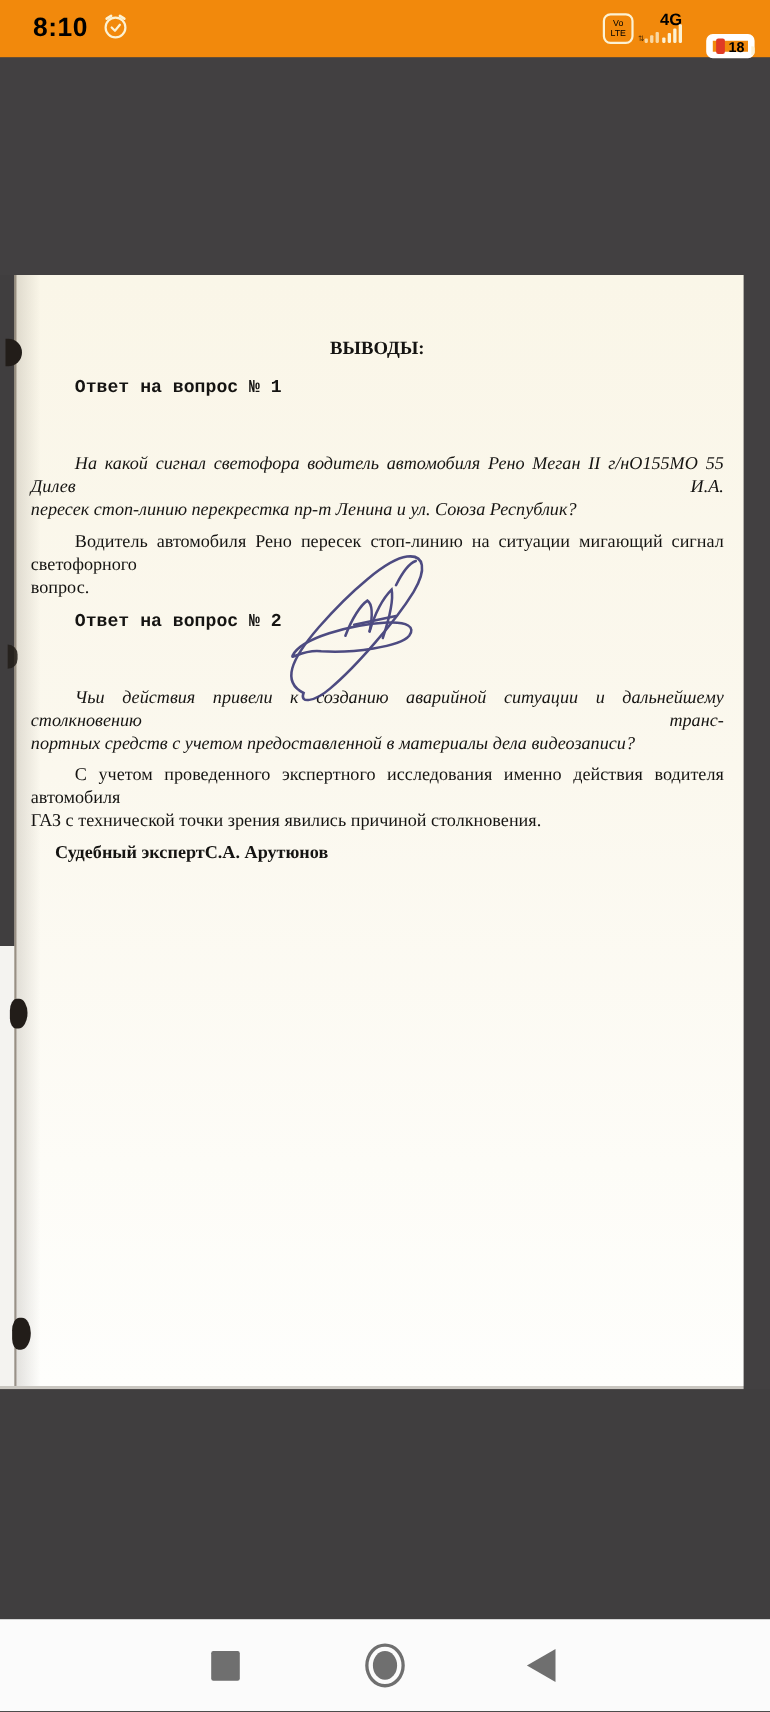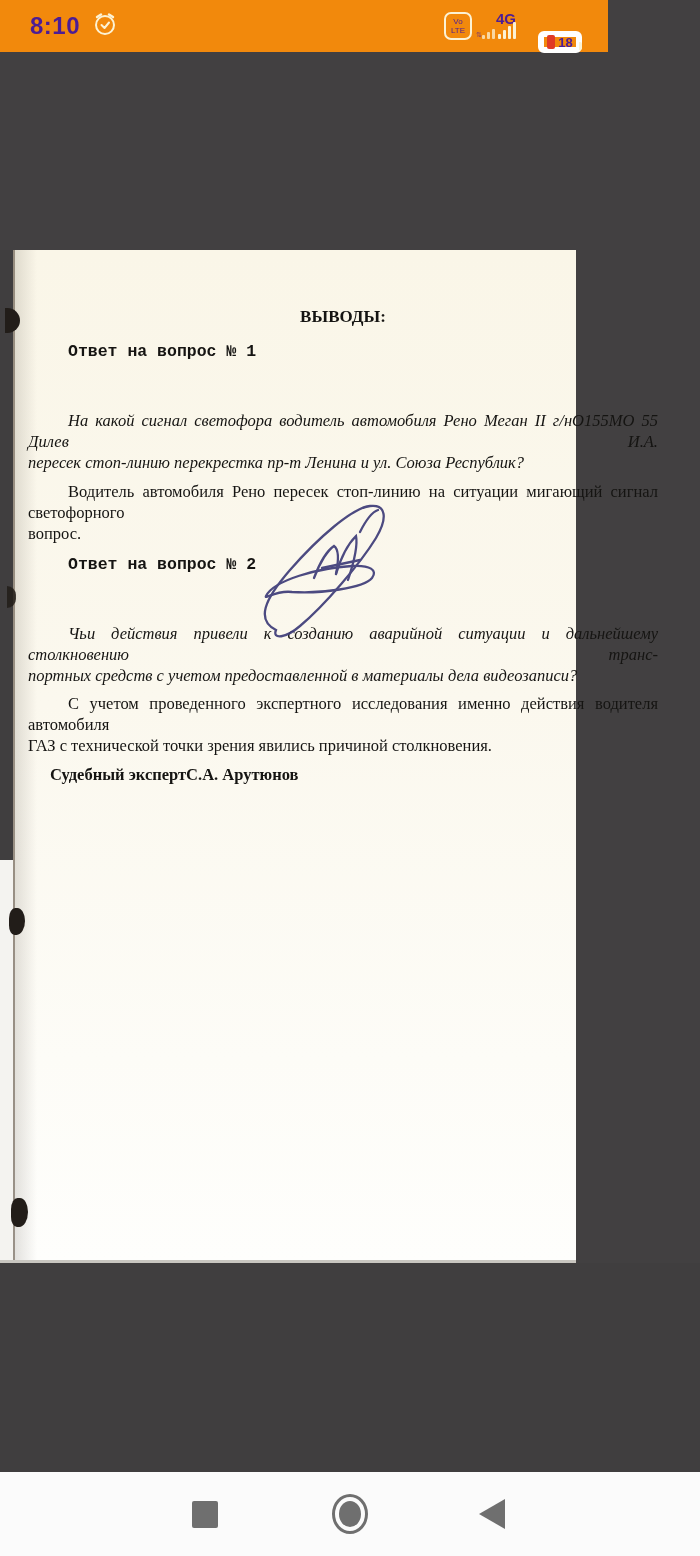--- a/index.html
+++ b/index.html
@@ -5,24 +5,24 @@
   * { margin:0; padding:0; box-sizing:border-box; }
   html,body { background:#222; }
   .screen {
     position:relative; width:700px; height:1556px; margin:0 auto;
     background:#424041; overflow:hidden;
     font-family:"Liberation Sans", sans-serif;
   }
 
   
   .statusbar {
-    position:absolute; top:0; left:0; width:608px; height:52px;
+    position:absolute; top:0; left:0; width:700px; height:52px;
     background:#F2890C;
     display:flex; align-items:center; justify-content:space-between;
-    padding:0 26px 0 30px; color:#4c1d95;
+    padding:0 14px 0 30px; color:#000000;
   }
   .sb-left { display:flex; align-items:center; gap:12px; }
   .sb-time { font-size:24px; font-weight:bold; letter-spacing:0.5px; }
   .sb-right { display:flex; align-items:center; gap:10px; }
   .volte {
     width:28px; height:28px; border:2px solid #FCF2D4; border-radius:7px;
     display:flex; flex-direction:column; align-items:center; justify-content:center;
     font-size:8px; font-weight:normal; line-height:9px;
   }
   .signal { position:relative; width:46px; height:32px; }
@@ -38,21 +38,21 @@
   }
   .battery-fill { width:8px; height:14px; background:#E03A25; border-radius:2px; }
   .battery-num { flex:1; text-align:center; font-size:13px; font-weight:bold; }
   .battery-nub {
     position:absolute; right:-6px; top:5px; width:3px; height:8px;
     background:#FCF2D4; border-radius:0 2px 2px 0;
   }
 
   
   .photo {
-    position:absolute; top:250px; left:0; width:576px; height:1013px;
+    position:absolute; top:250px; left:0; width:676px; height:1013px;
     background:linear-gradient(180deg,#FAF6E8 0%, #FBF8EE 45%, #FDFCF7 80%, #FEFEFC 100%);
     border-bottom:3px solid #C9C6C0;
   }
   .edge-dark-top { position:absolute; left:0; top:0; width:13px; height:610px; background:#403E3F; }
   .edge-white-bottom { position:absolute; left:0; top:610px; width:13px; bottom:0; background:#F4F3F0; }
   .page-edge-line {
     position:absolute; left:13px; top:0; bottom:0; width:2px;
     background:rgba(70,55,40,0.55);
   }
   .page-edge-shadow {

